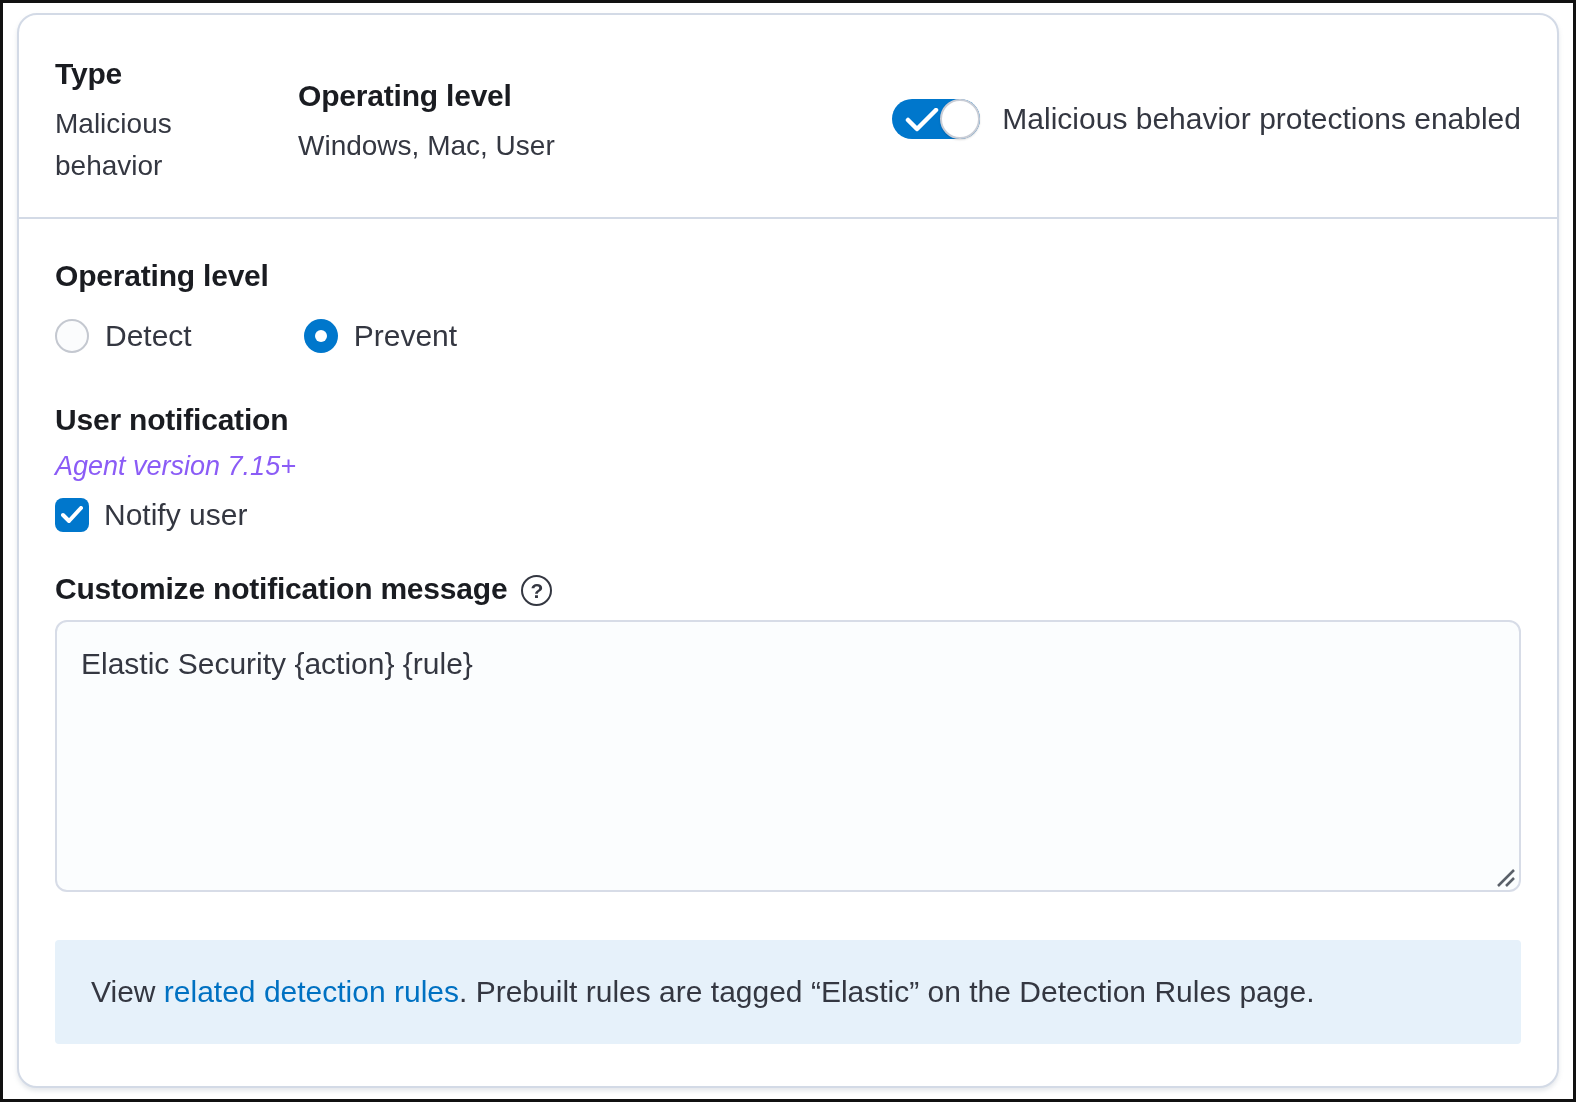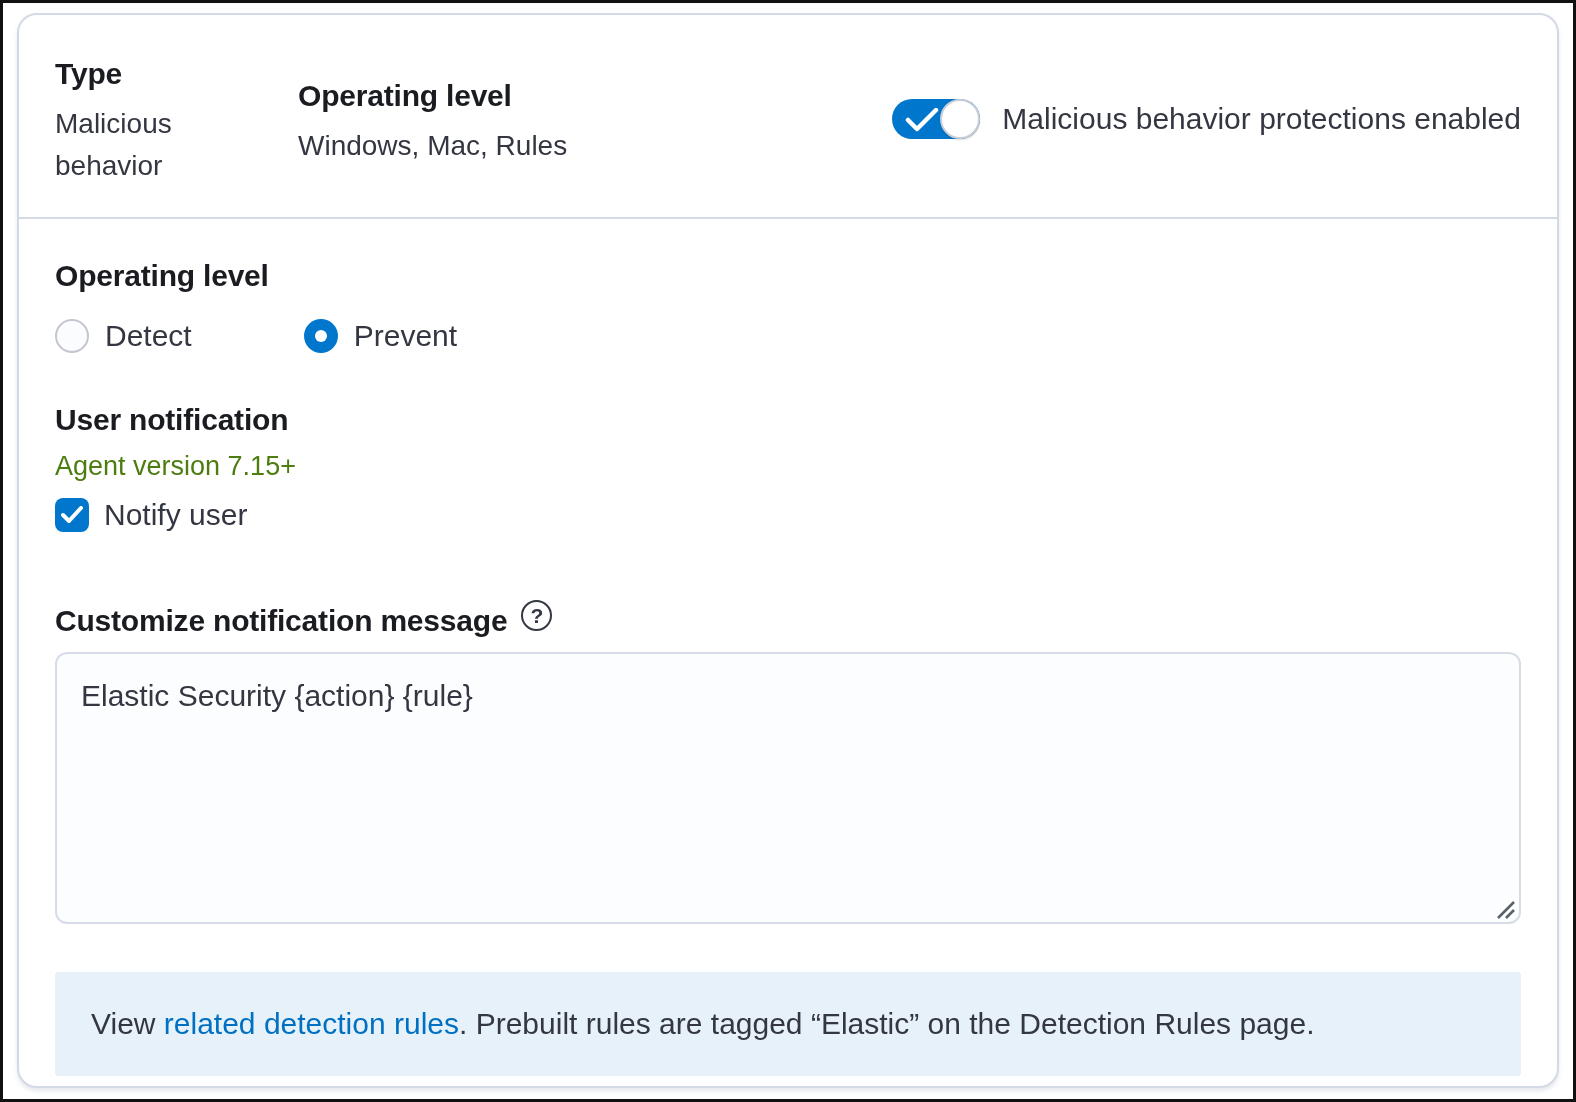--- a/index.html
+++ b/index.html
@@ -115,43 +115,44 @@
     position: absolute;
     left: 11px; top: 11px;
     width: 12px; height: 12px;
     border-radius: 50%;
     background: #ffffff;
   }
   .radio-label { font-size: 30px; color: #343741; margin-left: 16px; }
   .user-notification { margin-top: 50px; }
   .agent-note {
     font-size: 27px;
-    color: #4d7c0f;
+    font-style: italic;
+    color: #8b5cf6;
     margin-top: 14px;
   }
   .checkbox-row {
     display: flex;
     align-items: center;
     margin-top: 16px;
     cursor: pointer;
   }
   .checkbox {
     width: 34px; height: 34px;
     border-radius: 8px;
     background: #0077cc;
     display: flex;
     align-items: center;
     justify-content: center;
     flex: 0 0 auto;
   }
   .checkbox-label { font-size: 30px; color: #343741; margin-left: 15px; }
   .customize-heading-row {
     display: flex;
-    align-items: flex-start;
-    margin-top: 72px;
+    align-items: flex-end;
+    margin-top: 40px;
   }
   .help-icon {
     width: 31px; height: 31px;
     border: 2px solid #343741;
     border-radius: 50%;
     display: flex;
     align-items: center;
     justify-content: center;
     font-size: 21px;
     font-weight: bold;
@@ -203,21 +204,21 @@
 
 <div class="panel">
 
   <div class="summary-row">
     <div class="summary-col-type">
       <h4 class="col-heading">Type</h4>
       <div class="col-value">Malicious behavior</div>
     </div>
     <div class="summary-col-os">
       <h4 class="col-heading">Operating level</h4>
-      <div class="col-value">Windows, Mac, Rules</div>
+      <div class="col-value">Windows, Mac, User</div>
     </div>
     <div class="toggle-group">
       <div class="switch" role="switch" aria-checked="true">
         <svg class="check" width="38" height="24" viewBox="0 0 38 24">
           <polyline points="4,12 13,21 32,2" fill="none" stroke="#ffffff" stroke-width="4.5" stroke-linecap="round" stroke-linejoin="round"></polyline>
         </svg>
         <div class="thumb"></div>
       </div>
       <span class="toggle-label">Malicious behavior protections enabled</span>
     </div>

